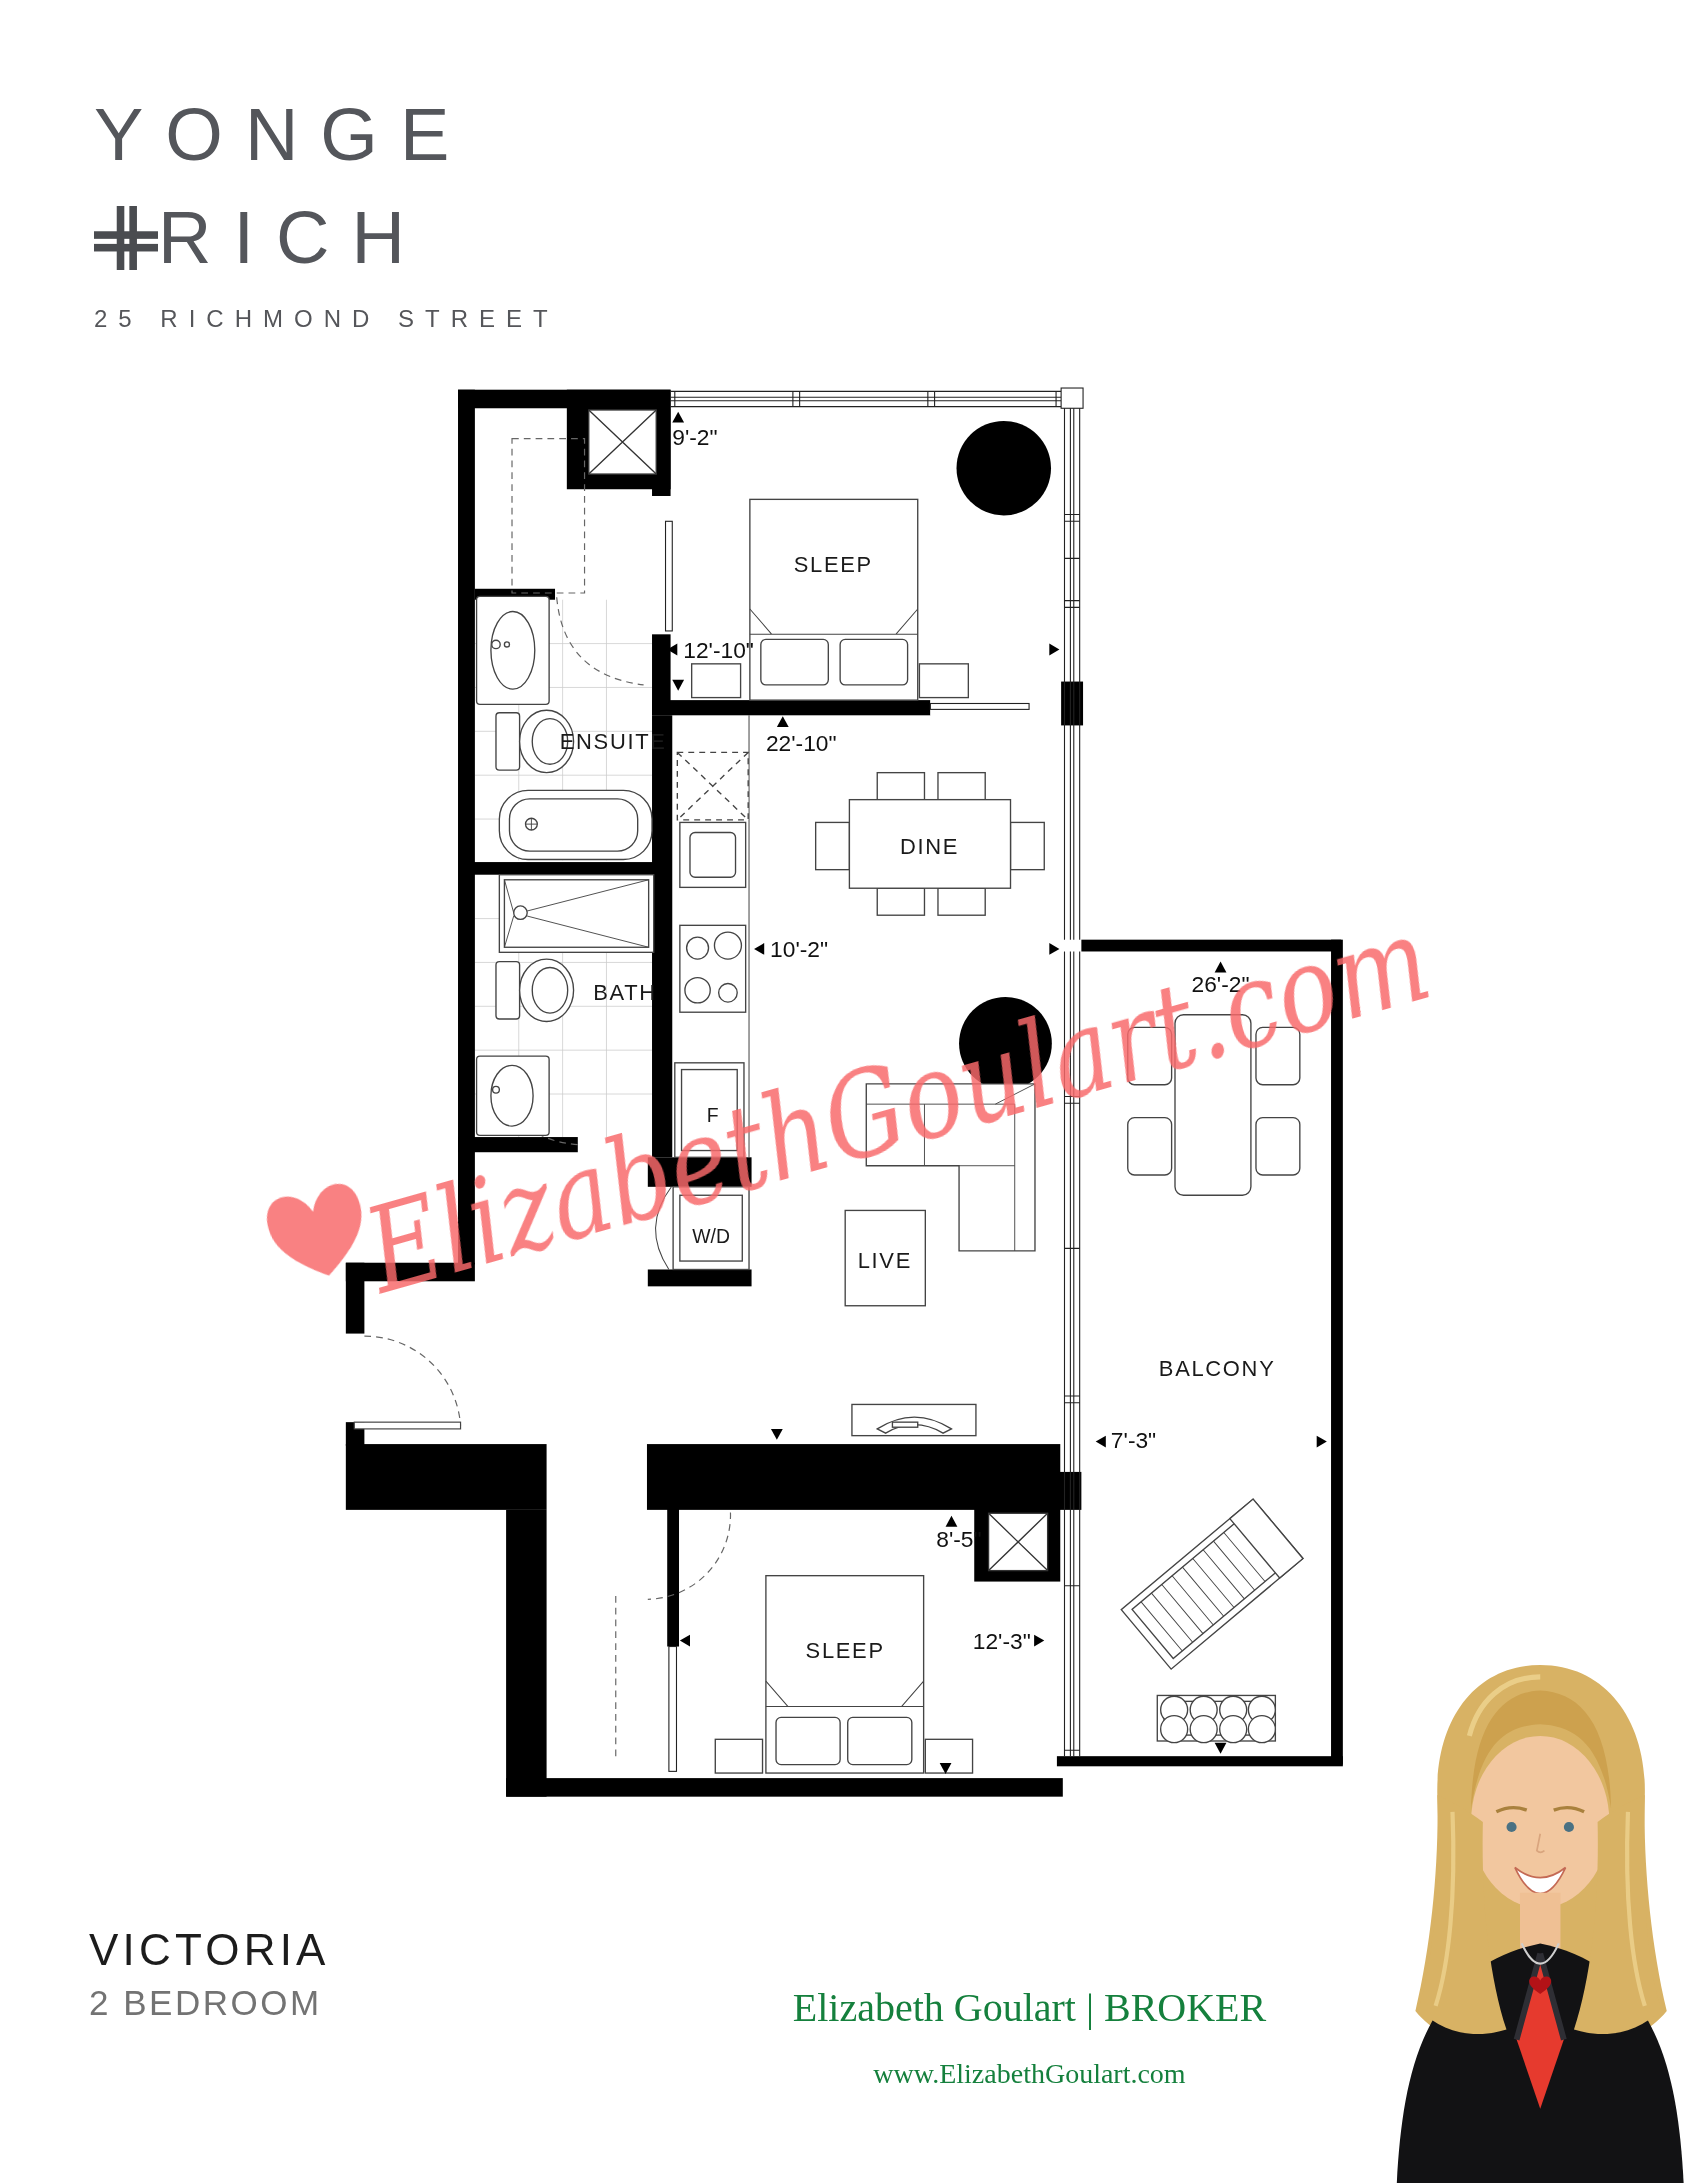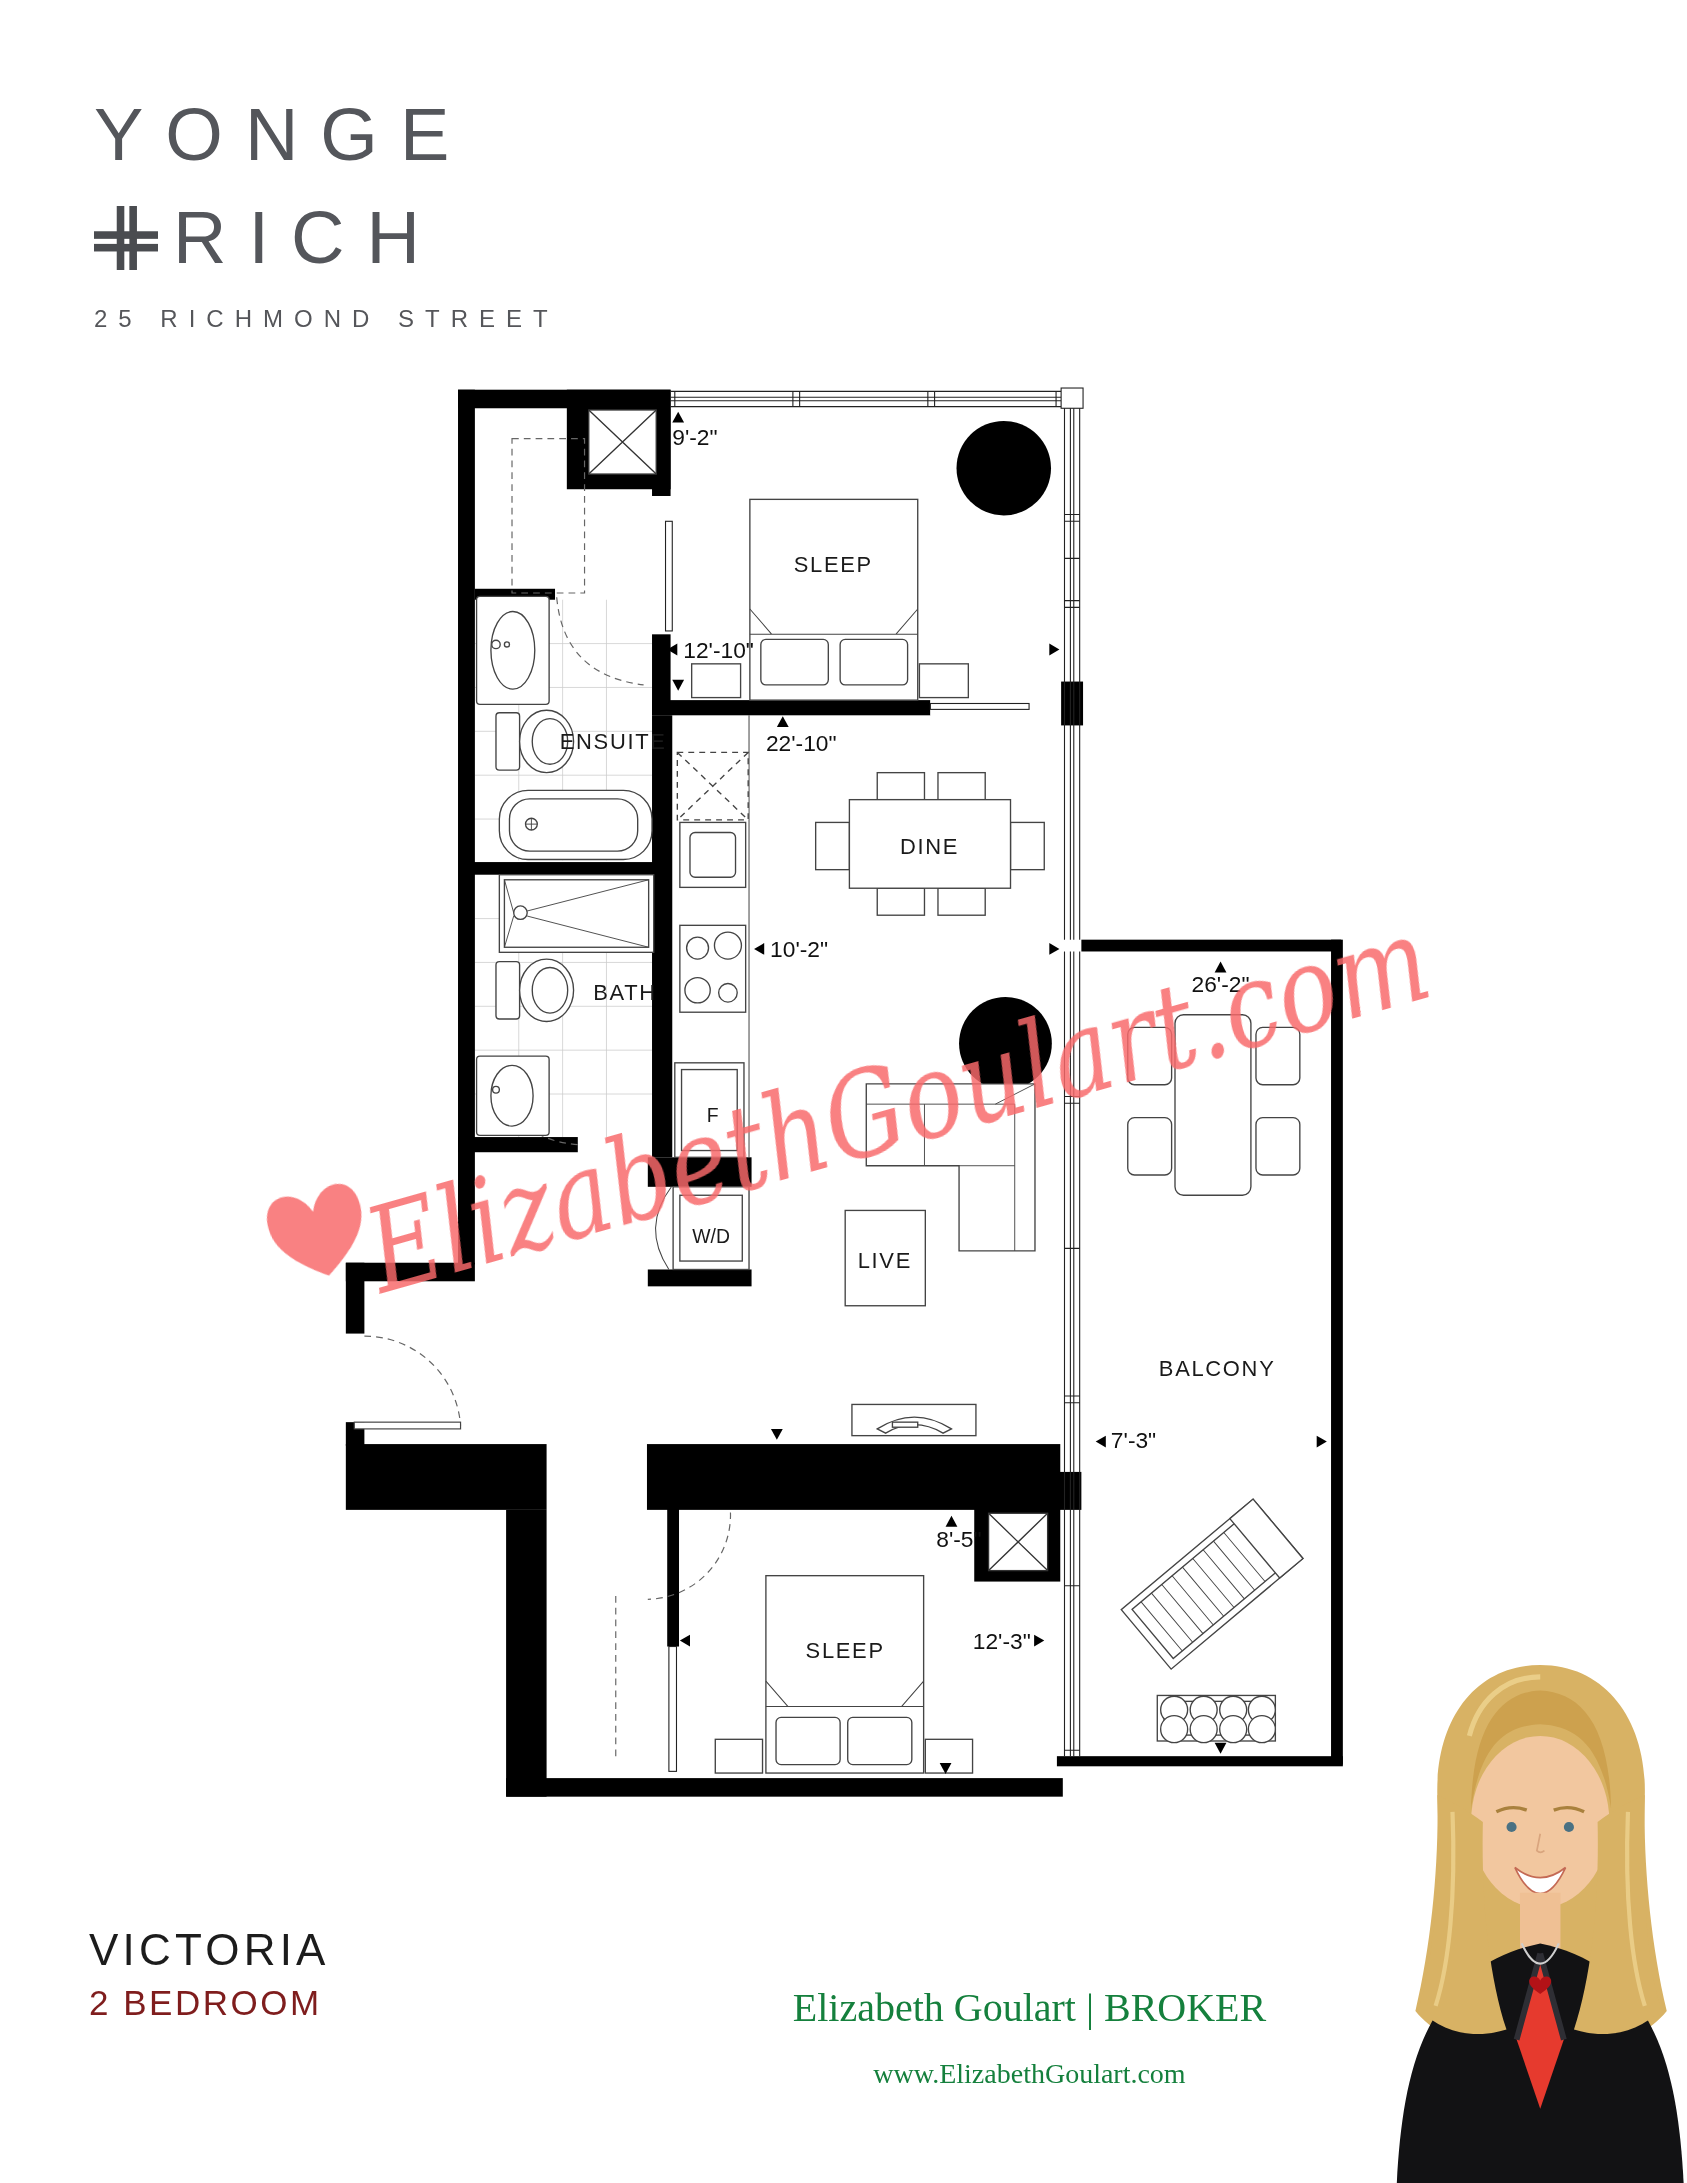--- a/index.html
+++ b/index.html
@@ -2,27 +2,27 @@
 <html style="font-size:13.5px"><head>
 <meta charset="utf-8">
 <style>
   html,body{margin:0;padding:0;background:#888;}
   .page{position:relative;width:1687px;height:2183px;background:#ffffff;overflow:hidden;
         font-family:"Liberation Sans",sans-serif;}
   .plan-svg{position:absolute;left:0;top:0;width:1687px;height:2183px;}
   
   .logo{position:absolute;left:94px;top:81px;color:#54565b;margin-top:17px;}
   .logo-line1{font-size:74px;letter-spacing:22px;font-weight:400;line-height:1;}
-  .logo-row{display:flex;align-items:center;gap:15px;margin-top:29px;}
+  .logo-row{display:flex;align-items:center;gap:0;margin-top:29px;}
   .logo-line2{font-size:74px;letter-spacing:22px;font-weight:400;line-height:1;}
   .logo-address{margin-top:30px;font-size:24px;letter-spacing:11px;color:#55565a;text-align:center;}
   
   .unit-block{position:absolute;left:89px;top:1925px;color:#1c1c1c;}
   .unit-name{font-size:44px;letter-spacing:4.2px;font-weight:400;}
-  .unit-type{font-size:35px;letter-spacing:2.5px;margin-top:8.4px;color:#7f1d1d;}
+  .unit-type{font-size:35px;letter-spacing:2.5px;margin-top:8.4px;color:#737373;}
   
   .broker-block{position:absolute;left:785px;top:1984px;width:489px;text-align:center;
                 font-family:"Liberation Serif",serif;color:#15803d;}
   .broker-line{font-size:40px;white-space:nowrap;}
   .broker-site{font-size:28px;margin-top:27px;}
   
   text{font-family:"Liberation Sans",sans-serif;}
   .room-label{font-size:26px;letter-spacing:2px;fill:#1a1a1a;text-anchor:middle;}
   .small-label{font-size:23px;fill:#1a1a1a;text-anchor:middle;}
   .dim-label{font-size:27px;fill:#111;}

